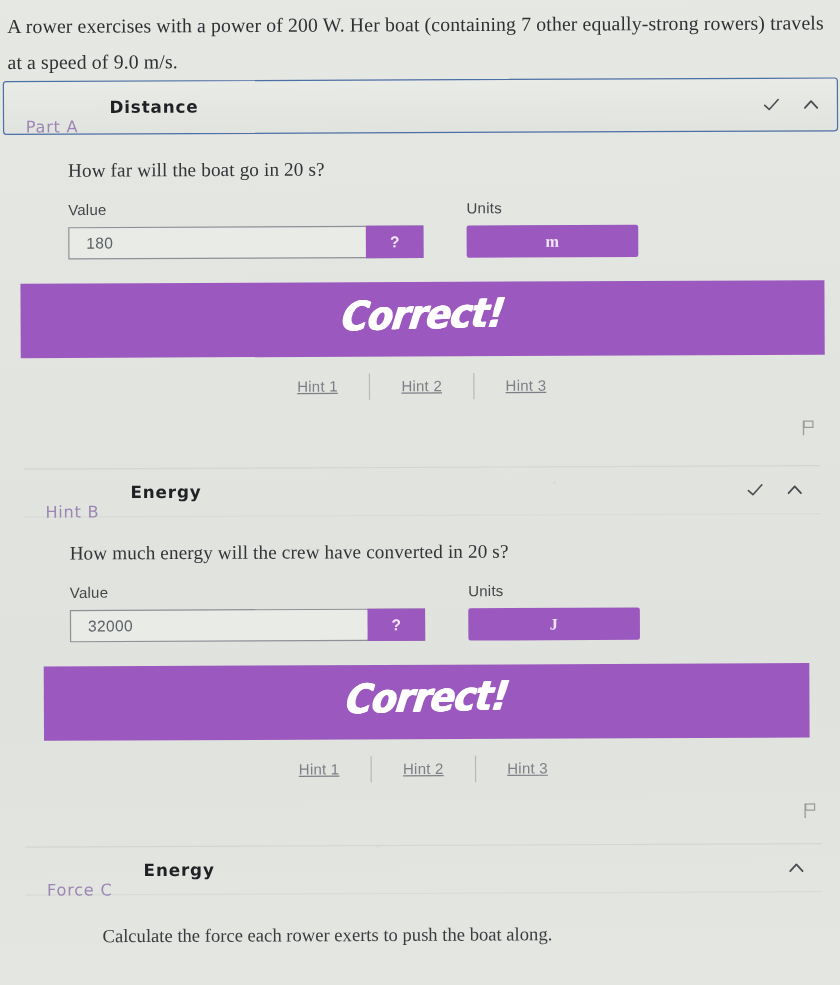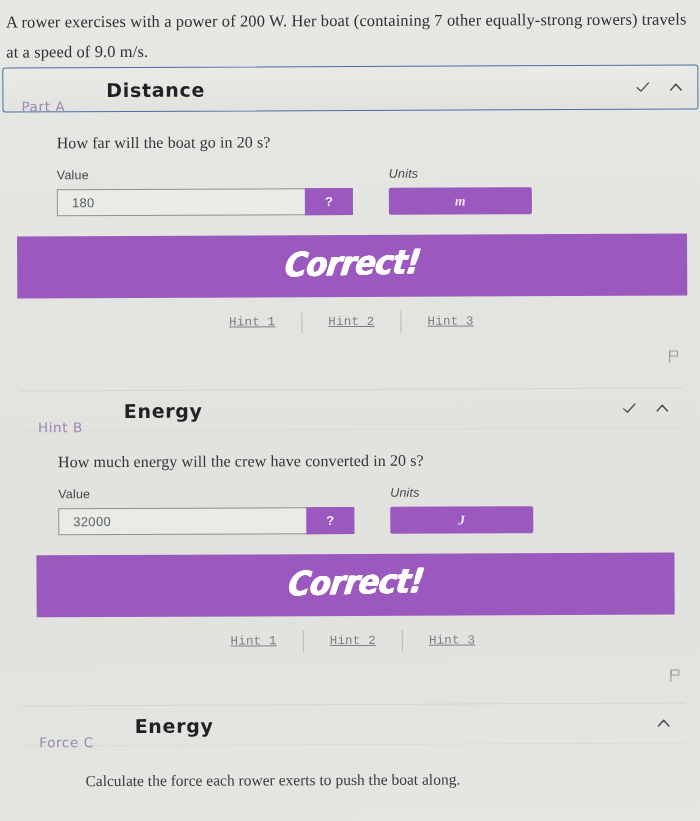--- a/index.html
+++ b/index.html
@@ -81,24 +81,24 @@
   }
   .part-label {
     color: #9d86b5;
     font-size: 13.5px;
     letter-spacing: .6px;
     font-family: "DejaVu Sans", sans-serif;
     margin-top: 32px;
   }
   .part-title {
     color: #1f2124;
-    font-size: 19px;
+    font-size: 14px;
     font-weight: bold;
     letter-spacing: .7px;
-    margin-left: 41px;
+    margin-left: 26px;
     font-family: "DejaVu Sans", sans-serif;
   }
   .hdr-icons {
     margin-left: auto;
     display: flex;
     align-items: center;
     gap: 18px;
   }
   .ico {
     width: 15px;
@@ -118,21 +118,21 @@
     letter-spacing: .1px;
   }
 
   .field-row {
     display: flex;
     align-items: flex-end;
     padding-left: 38px;
     gap: 36px;
   }
   .field-col-value { width: 296px; }
-  .field-col-units { width: 143px; font-style: italic; }
+  .field-col-units { width: 143px; }
 
   .field-label {
     font-family: "Liberation Sans", sans-serif;
     font-size: 12.5px;
     color: #44464a;
     margin-bottom: 7px;
     letter-spacing: .2px;
   }
 
   .value-input {
@@ -200,21 +200,21 @@
 
   
   .hints {
     display: flex;
     align-items: center;
     justify-content: center;
     gap: 0;
     padding: 14px 0 0 0;
   }
   .hint-link {
-    font-family: Liberation Mono, monospace;
+    font-family: Liberation Sans, sans-serif;
     font-size: 12.5px;
     color: #7e7f86;
     text-decoration: underline;
     padding: 0 26px;
     letter-spacing: .2px;
   }
   .hint-sep {
     width: 1px;
     height: 22px;
     background: #b6b9b4;

